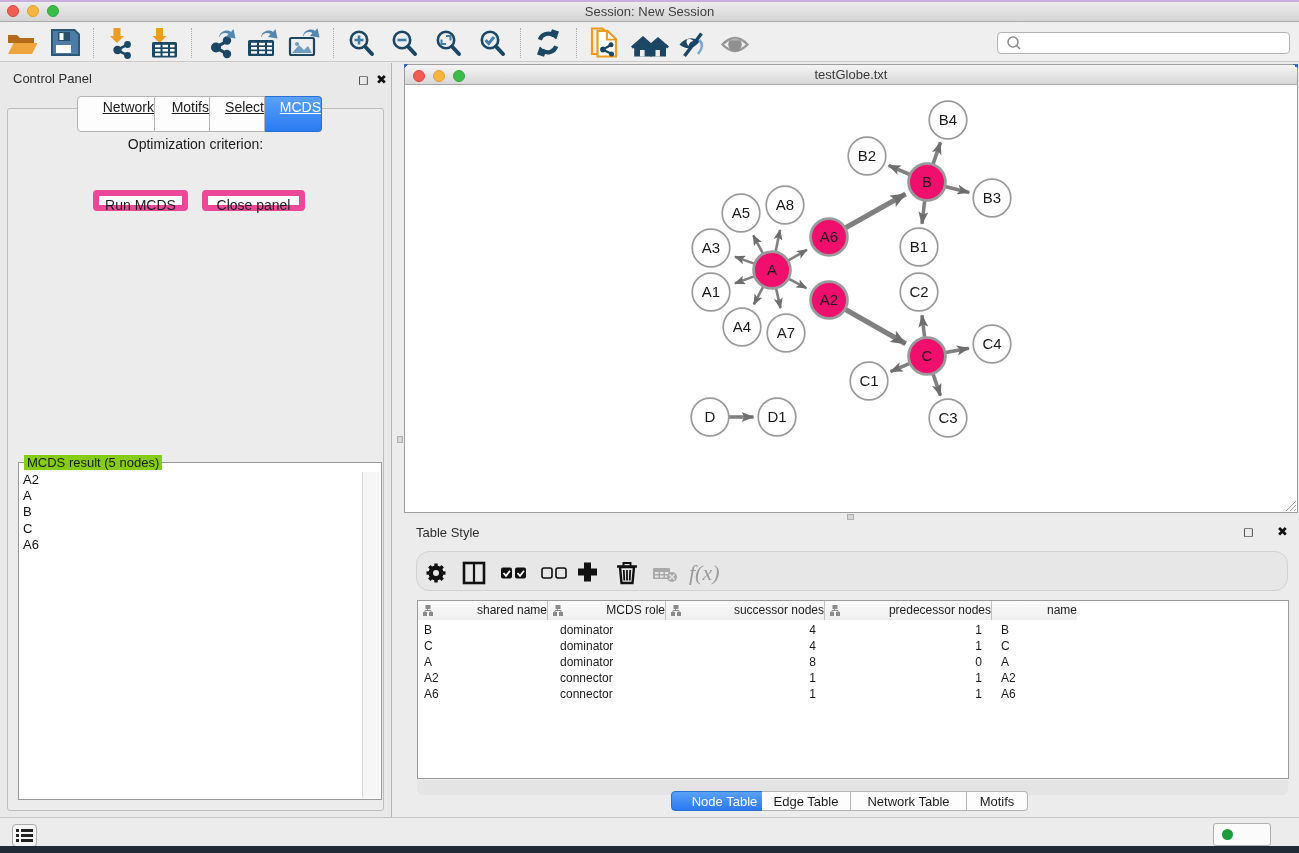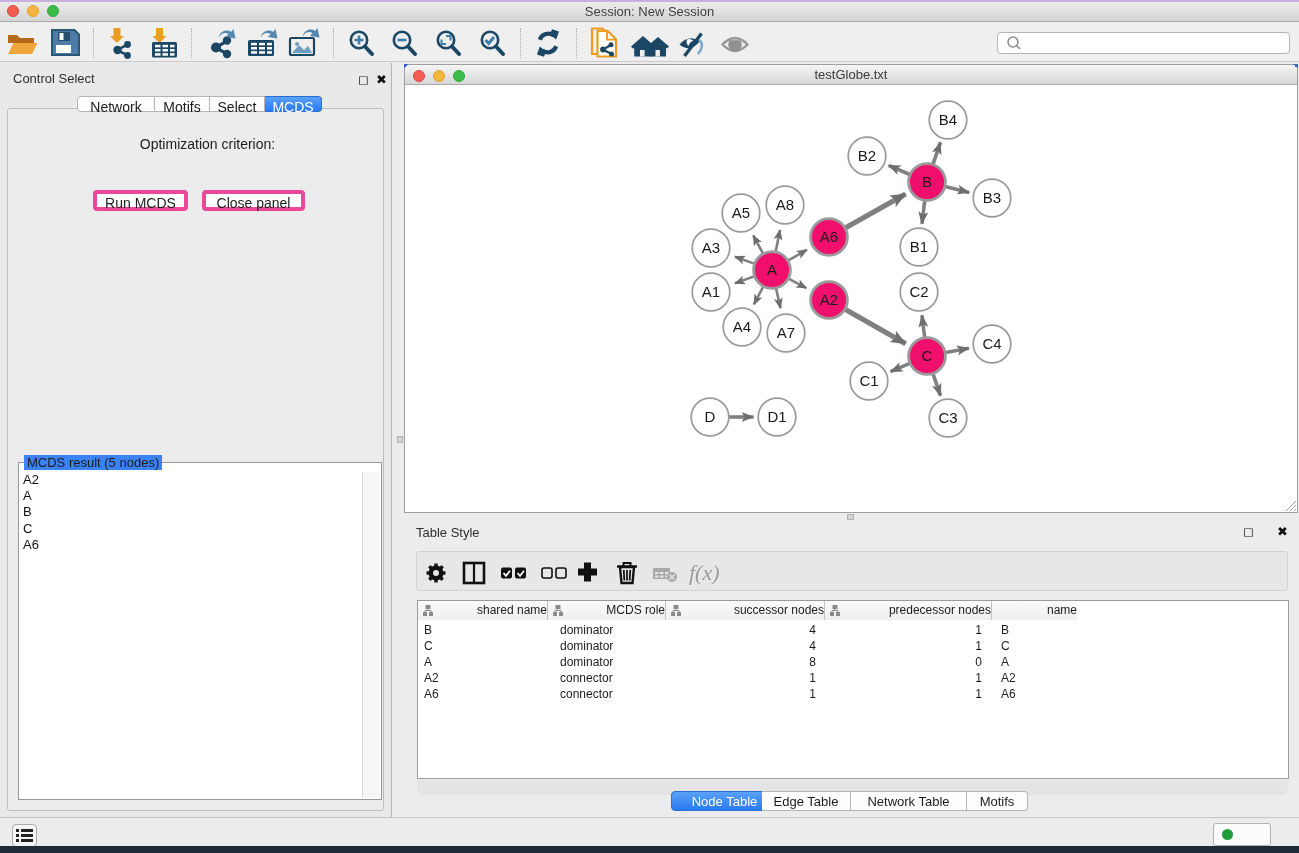--- a/index.html
+++ b/index.html
@@ -16,45 +16,45 @@
 #toolbar { left:0; top:23px; width:1299px; height:39px; background:#efefef; border-bottom:1px solid #c9c9c9; }
 .sep { position:absolute; top:5px; height:30px; width:0; border-left:1px dotted #a8a8a8; }
 #search { position:absolute; left:997px; top:9px; width:293px; height:22px; background:#fff;
   border:1px solid #b5b5b5; border-radius:4px; }
 
 #cpanel { left:0; top:63px; width:392px; height:754px; background:#e9e9e9; border-right:1px solid #b4b4b4; }
 #cp-title { position:absolute; left:13px; top:8px; font-size:13px; color:#2e2e2e; }
 .winbtn { position:absolute; top:9px; font-size:13px; color:#111; }
 #tabpane { position:absolute; left:7px; top:45px; width:377px; height:703px; border:1px solid #bdbdbd; border-radius:3px; background:#ececec; }
 .tabrow { position:absolute; top:33px; left:77px; height:21px; display:flex; }
-.tab { height:16px; line-height:20px; font-size:14px; color:#1c1c1c; background:#fdfdfd;
-  border:1px solid #b4b4b4; border-left:none; text-align:center; }
+.tab { height:36px; line-height:20px; font-size:14px; color:#1c1c1c; background:#fdfdfd;
+  border:1px solid #b4b4b4; border-left:none; text-align:right;text-decoration:underline; }
 .tab.first { border-left:1px solid #b4b4b4; border-radius:4px 0 0 4px; }
 .tab.sel { background:linear-gradient(#5ba1f7,#2a7af2); color:#fff; border-color:#2a6fd4; border-radius:0 4px 4px 0; }
-#optlabel { position:absolute; left:12px; width:391px; top:73px; text-align:center; font-size:14px; color:#1c1c1c; }
+#optlabel { position:absolute; left:0; width:391px; top:73px; text-align:center; font-size:14px; color:#1c1c1c; }
 #combo { position:absolute; left:44px; top:94px; width:311px; height:22px; background:#fff; border:1px solid #b2b2b2; border-radius:4px;
   font-size:14px; line-height:20px; padding-left:12px; color:#1c1c1c; }
 #combo .spin { position:absolute; right:0; top:-1px; width:21px; height:22px; border-radius:0 4px 4px 0;
   background:linear-gradient(#6aaaf8,#2a7af2); border:1px solid #2a6fd4; }
-.btn { position:absolute; height:21px; background:#fefefe; border:4px solid #ec4899; border-radius:4px;
+.btn { position:absolute; height:21px; background:#fefefe; border:6px solid #ec4899; border-radius:4px;
   font-size:14px; color:#1c1c1c; text-align:center; line-height:19px; }
 
 #mcdsbox { position:absolute; left:18px; top:399px; width:364px; height:338px; border:1px solid #989898; background:#fff; }
-#mcdslabel { position:absolute; left:24px; top:392px; background:#3b82f6; padding:0 3px; font-size:13px; color:#1c1c1c; }
+#mcdslabel { position:absolute; left:24px; top:392px; background:#84cc16; padding:0 3px; font-size:13px; color:#1c1c1c; }
 #mcdslist { position:absolute; left:1px; top:8px; font-size:13px; color:#111; line-height:16.2px; padding:1px 0 0 3px; }
 #mcdsscroll { position:absolute; right:1px; top:9px; width:18px; height:326px; background:#f6f6f6; border-left:1px solid #d8d8d8; }
 
 #netwin { left:404px; top:64px; width:894px; height:449px; }
 #net-title { position:absolute; left:0; top:0; width:894px; height:21px; border:1px solid #9e9e9e; border-bottom:1px solid #a9a9a9;
   border-radius:4px 4px 0 0; background:linear-gradient(#f5f5f5,#d7d7d7); text-align:center; font-size:13px; color:#3a3a3a; line-height:20px; }
 #net-body { position:absolute; left:0; top:21px; width:894px; height:428px; background:#fff; border:1px solid #9e9e9e; border-top:none; }
 
 #tpanel { left:392px; top:520px; width:907px; height:297px; background:#ececec; }
 #tp-title { position:absolute; left:24px; top:5px; font-size:13px; color:#2e2e2e; }
-#tbtoolbar { position:absolute; left:24px; top:31px; width:872px; height:40px; background:#e7e7e7; border:1px solid #d2d2d2; border-radius:3px; }
+#tbtoolbar { position:absolute; left:24px; top:31px; width:872px; height:40px; background:#e7e7e7; border:1px solid #d2d2d2; border-radius:13px; }
 #tblbox { position:absolute; left:25px; top:80px; width:872px; height:179px; background:#fff; border:1px solid #9b9b9b; }
 .th { position:absolute; top:0; height:19px; background:linear-gradient(#fafafa,#efefef); border-right:1px solid #c3c3c3;
   font-size:12px; color:#1c1c1c; text-align:right; line-height:19px; }
 .td { position:absolute; font-size:12px; color:#1c1c1c; height:16px; line-height:16px; }
 .bt { position:absolute; top:271px; height:20px; background:#fdfdfd; border:1px solid #b4b4b4; border-left:none;
   font-size:13px; color:#1c1c1c; text-align:center; line-height:19px; }
 
 #statusbar { left:0; top:817px; width:1299px; height:29px; background:#ececec; border-top:1px solid #c6c6c6; }
 #bottomstrip { left:0; top:846px; width:1299px; height:7px; background:#202a36; }
 #listbtn { position:absolute; left:12px; top:6px; width:25px; height:23px; background:#f5f5f5; border:1px solid #ababab; border-radius:4px; }
@@ -203,21 +203,21 @@
     <div class="sep" style="left:520px"></div>
 <div class="sep" style="left:576px"></div>
 <div id="search">
       <svg width="18" height="18" style="position:absolute;left:8px;top:2px">
         <circle cx="7" cy="7" r="5" fill="none" stroke="#8a8a8a" stroke-width="1.5"></circle>
         <line x1="10.5" y1="10.5" x2="14" y2="14" stroke="#8a8a8a" stroke-width="1.5"></line>
       </svg>
     </div>
 </div>
 <div class="abs" id="cpanel">
-  <div id="cp-title">Control Select</div>
+  <div id="cp-title">Control Panel</div>
   <div class="winbtn" style="left:358px;">◻</div>
   <div class="winbtn" style="left:376px;">✖</div>
   <div id="tabpane"></div>
   <div class="tabrow">
     <div class="tab first" style="width:78px;">Network</div>
       <div class="tab" style="width:55px;">Motifs</div>
       <div class="tab" style="width:55px;">Select</div>
       <div class="tab sel" style="width:57px;">MCDS</div>
   </div>
   <div id="optlabel">Optimization criterion:</div>

